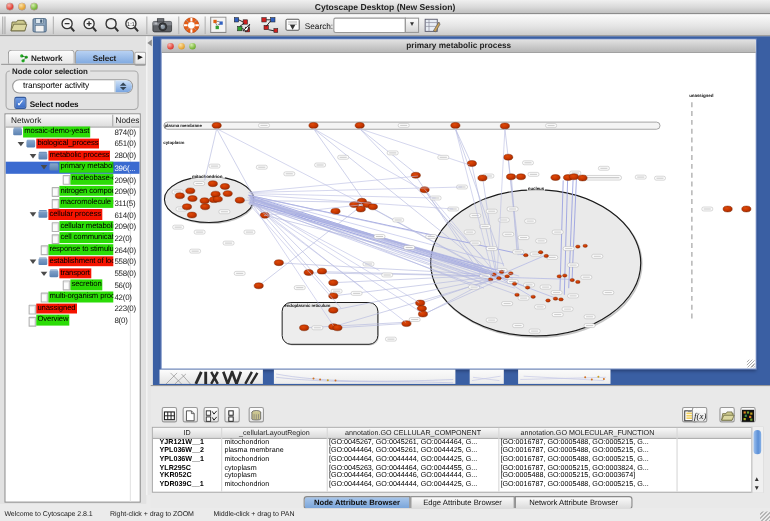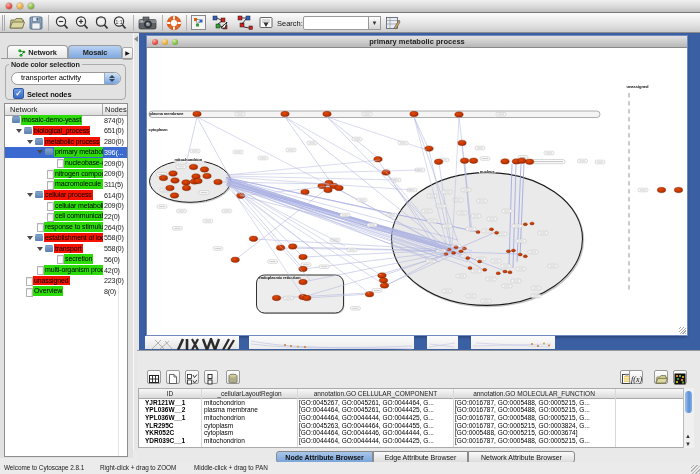--- a/index.html
+++ b/index.html
@@ -78,20 +78,21 @@
 #statusbar span{position:absolute;top:2px}
 #bgrip{position:absolute;right:0;bottom:0;width:9px;height:9px;background:repeating-linear-gradient(135deg,#ebebeb 0,#ebebeb 1.5px,#b5b5b5 1.5px,#b5b5b5 2.5px)}
 #splitter{position:absolute;left:133px;top:33px;width:6px;height:417px;background:#e6e6e6;border-left:1px solid #f8f8f8}
 </style></head>
 <body>
 
 <div id="titlebar">
   <div class="tl" style="left:6px;background:radial-gradient(circle at 35% 30%,#f8b5ae,#e2463c 60%,#b33)"></div>
   <div class="tl" style="left:17px;background:radial-gradient(circle at 35% 30%,#fbe2a6,#e9a93c 60%,#b8821f)"></div>
   <div class="tl" style="left:28px;background:radial-gradient(circle at 35% 30%,#d5efad,#7db93e 60%,#5a8f26)"></div>
+  <div id="title">Cytoscape Desktop (New Session)</div>
 </div>
 
 <div id="toolbar">
   <div style="position:absolute;left:2px;top:2px;width:1px;height:16px;background:#aaa"></div>
   <div style="position:absolute;left:4px;top:2px;width:1px;height:16px;background:#aaa"></div>
   <svg class="ticon" style="left:9px" width="16" height="16" viewBox="0 0 16 16">
       <path d="M1 13 L2 5 L6 5 L7 3.5 L13 3.5 L13 5 L14.5 5 L13.5 13 Z" fill="#cdc98e" stroke="#6b6840" stroke-width="0.8"></path>
       <path d="M1 13 L3.5 7 L15.5 7 L13.5 13 Z" fill="#dbd7a0" stroke="#6b6840" stroke-width="0.8"></path>
     </svg>
   <svg class="ticon" style="left:28px" width="16" height="16" viewBox="0 0 16 16">
@@ -177,21 +178,21 @@
     </svg>
 </div>
 
 <div id="leftpanel">
   <div class="tab" id="tabnet"><svg style="position:absolute;left:10px;top:3px" width="8" height="8" viewBox="0 0 8 8">
         <circle cx="1.8" cy="1.8" r="1.5" fill="#2a2"></circle>
         <circle cx="6" cy="3" r="1.3" fill="#2a2"></circle>
         <circle cx="3" cy="6.3" r="1.5" fill="#2a2"></circle>
         <path d="M2 2 L6 3 L3 6" stroke="#161" stroke-width="0.7" fill="none"></path>
       </svg><span style="margin-left:10px">Network</span></div>
-  <div class="tab" id="tabmos">Mosaic</div>
+  <div class="tab" id="tabmos">Select</div>
   <div id="tabarr">▶</div>
   <div id="tabline"></div>
   <div id="grouplbl">Node color selection</div>
   <div id="groupbox"></div>
   <div id="combo">
       <span class="txt">transporter activity</span>
       <span class="cap"></span>
     </div>
   <div id="checkbox">✓</div>
   <div id="checklbl">Select nodes</div>

